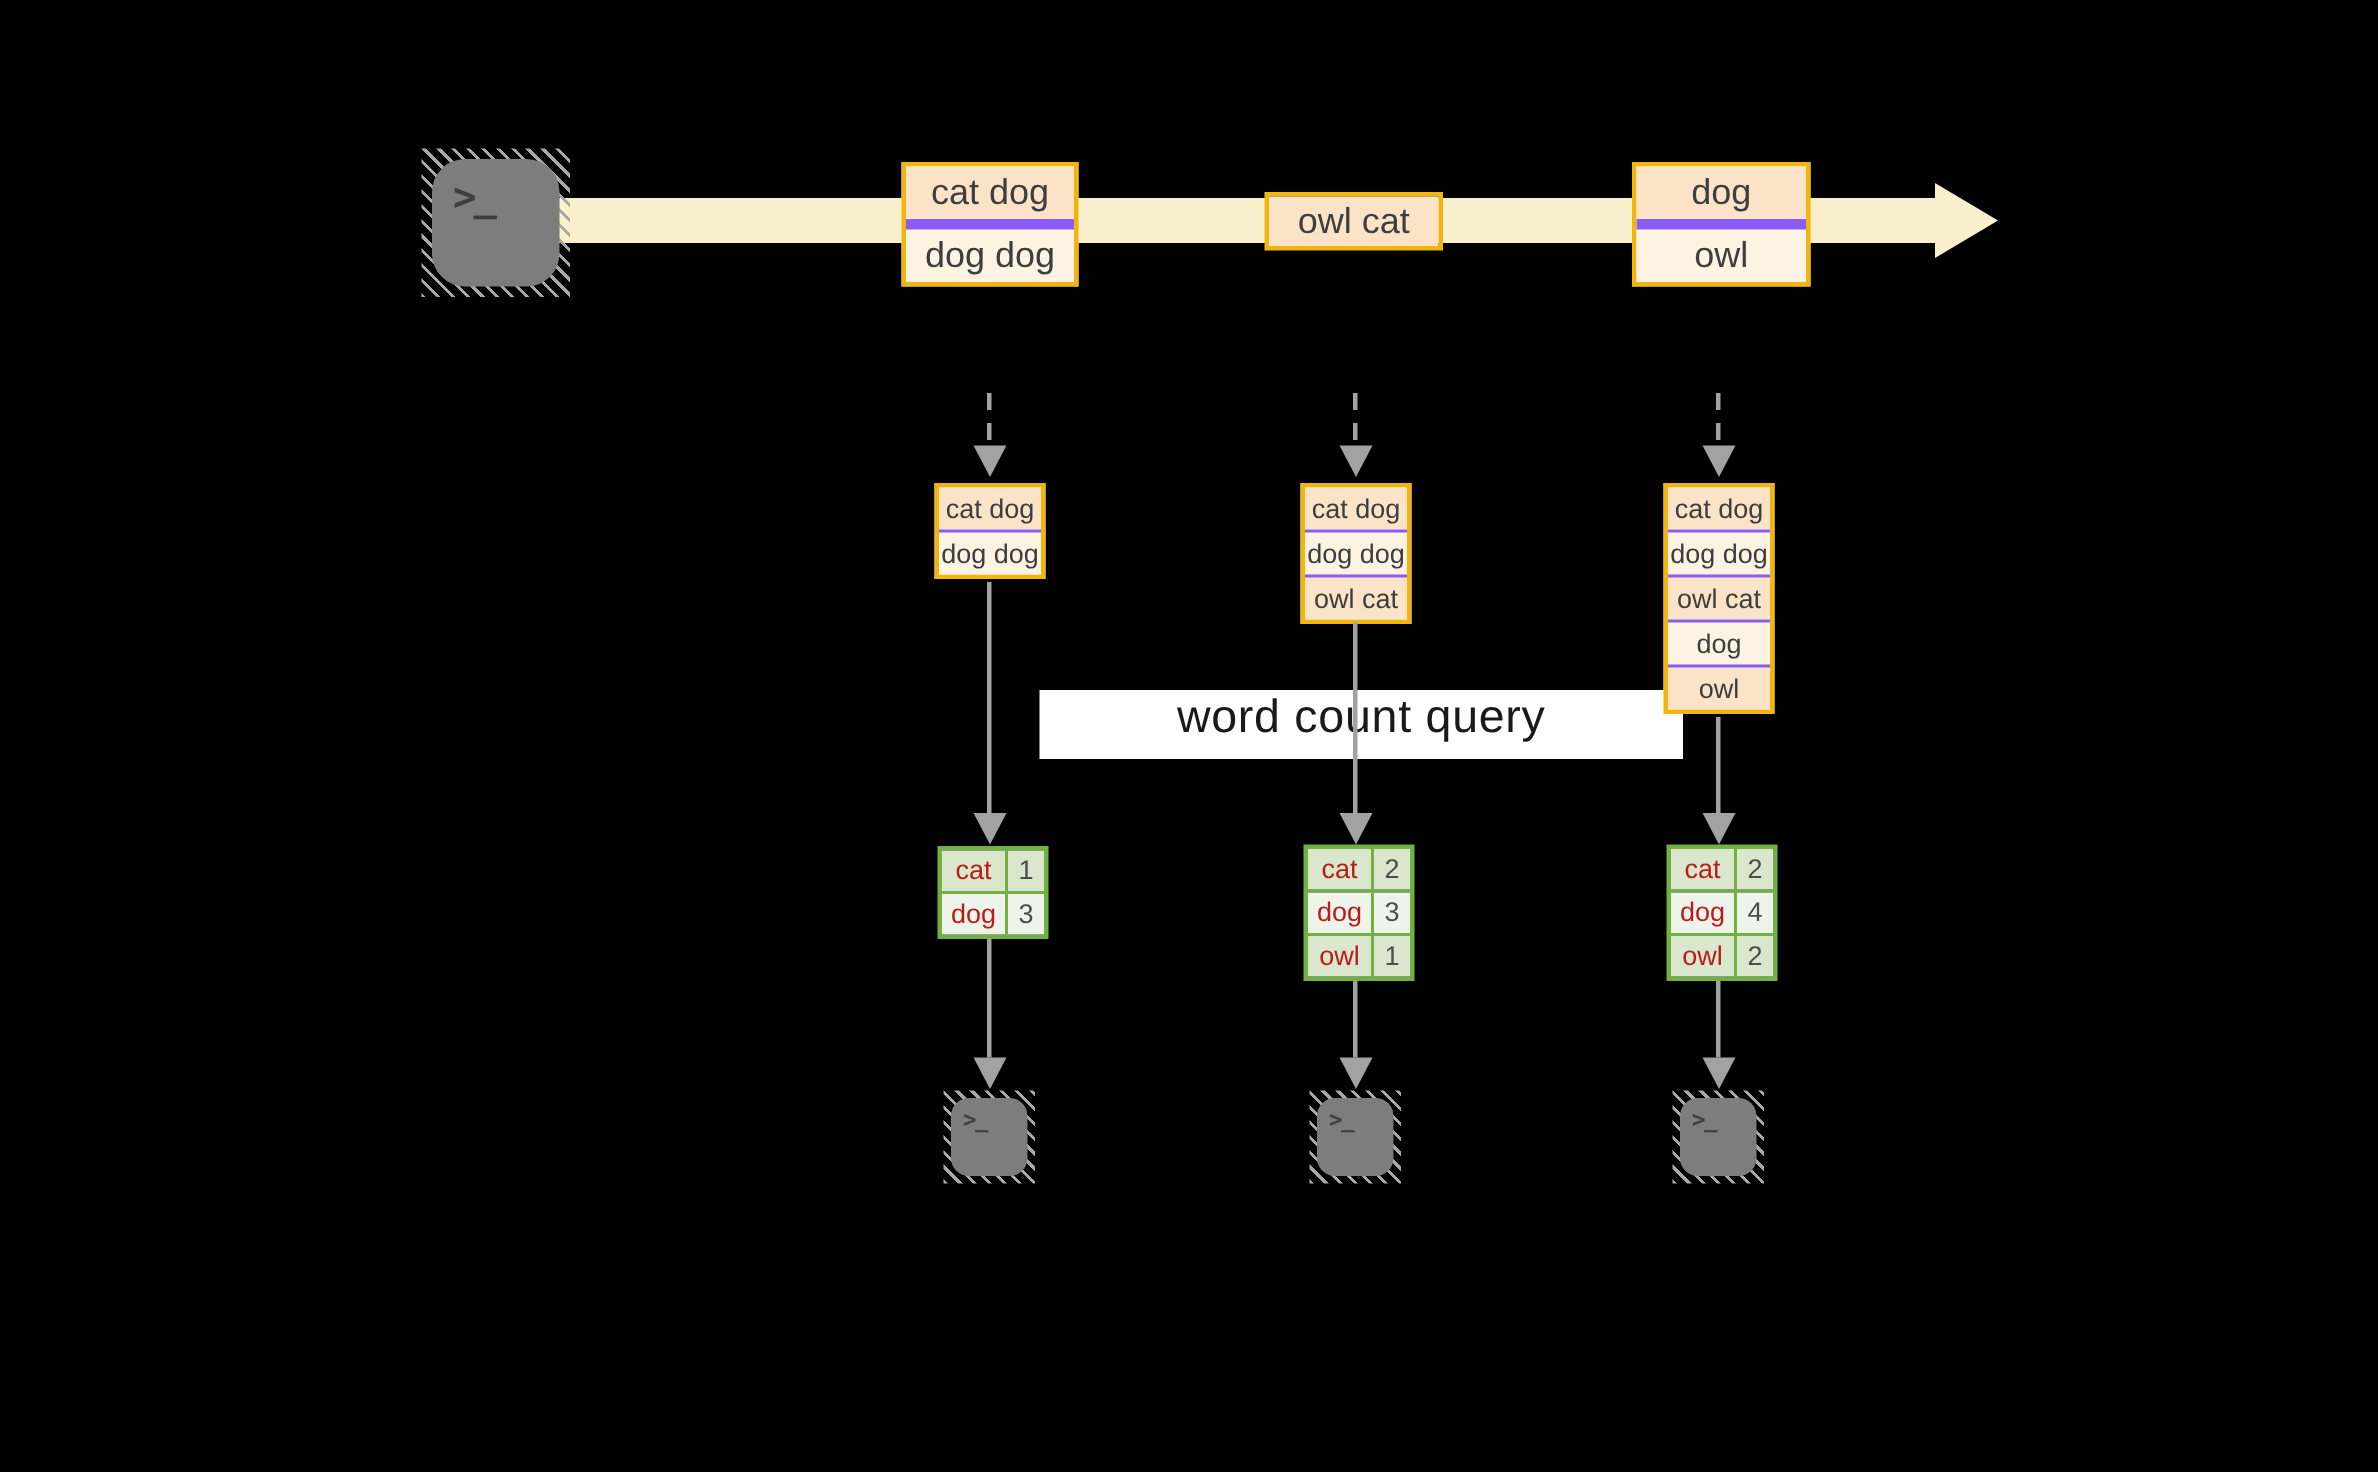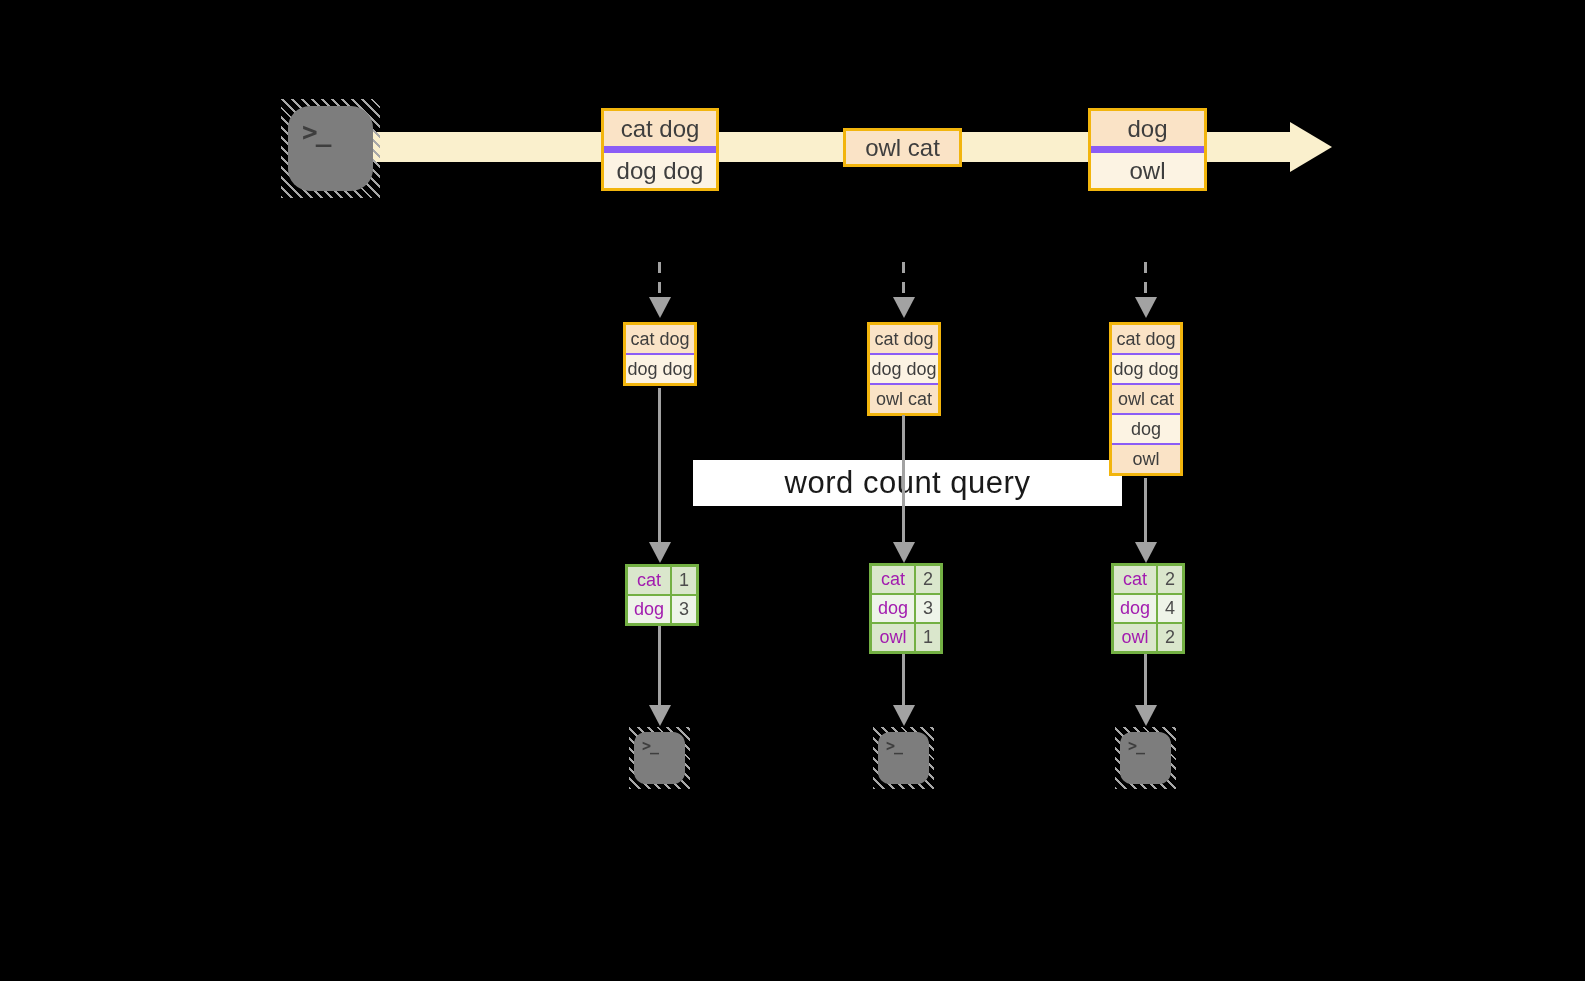--- a/index.html
+++ b/index.html
@@ -30,36 +30,36 @@
   .ebox{width:112px;}
   .ebox .row{height:35px;font-size:24px;}
   .lbox{width:68px;}
   .lbox .row{height:28px;font-size:18px;border-top-width:2px;}
 
   
   .gtable{position:absolute;border:3px solid #73B043;width:68px;z-index:2;}
   .gtable .trow{display:flex;border-top:2px solid #73B043;height:27px;}
   .gtable .trow:first-child{border-top:none;}
   .gtable .wcell{width:42px;display:flex;align-items:center;justify-content:center;
-                 font-size:18px;color:#a21caf;border-right:2px solid #73B043;}
+                 font-size:18px;color:#b91c1c;border-right:2px solid #73B043;}
   .gtable .ccell{flex:1;display:flex;align-items:center;justify-content:center;font-size:18px;color:#4d4d4d;}
   .trow.dark .wcell,.trow.dark .ccell{background:#DAE7CC;}
   .trow.light .wcell,.trow.light .ccell{background:#EEF4E9;}
 
   
   .vline{position:absolute;width:3px;background:#A2A2A2;z-index:3;}
   .vdash{position:absolute;width:3px;z-index:3;
          background:repeating-linear-gradient(to bottom,#A2A2A2 0 11px,transparent 11px 20px);}
   .ahead{position:absolute;width:0;height:0;z-index:3;
          border-left:11px solid transparent;border-right:11px solid transparent;
          border-top:21px solid #A2A2A2;}
 
   
   .qband{position:absolute;left:693px;top:460px;width:429px;height:46px;background:#fff;z-index:1;
-         display:flex;align-items:center;justify-content:center;}
+         display:flex;align-items:flex-start;justify-content:center;}
   .qband span{font-size:31px;font-weight:300;color:#1a1a1a;letter-spacing:0.5px;}
 </style>
 </head>
 <body>
 
 <div class="canvas">
 
   <div class="stream-shaft"></div>
   <div class="stream-head"></div>
 

